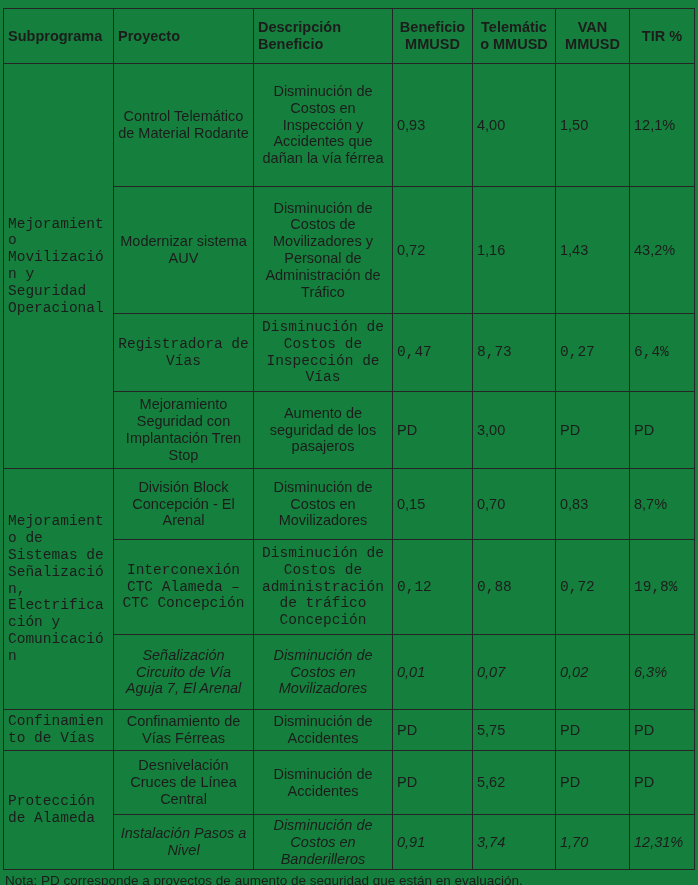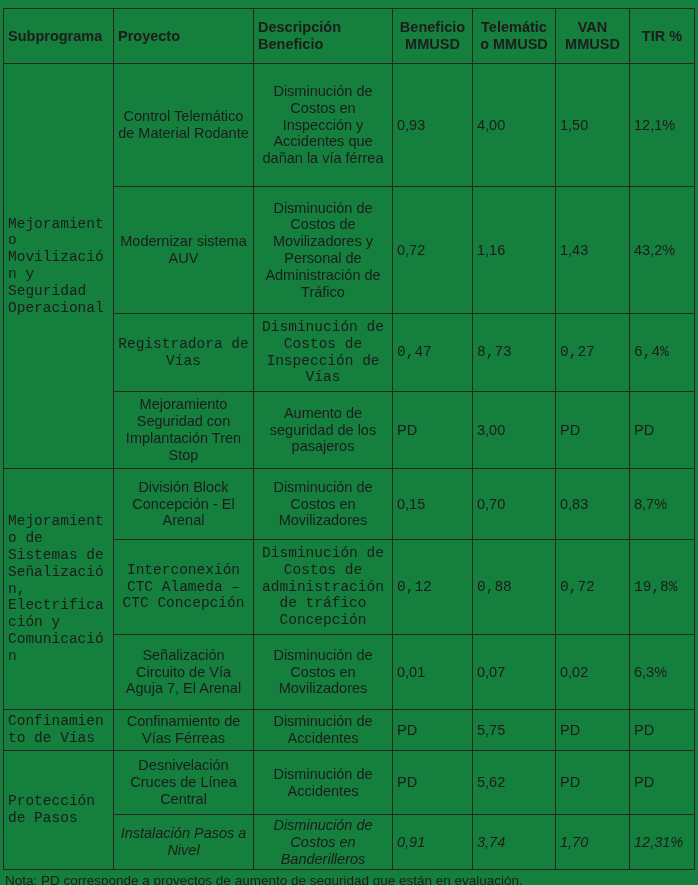--- a/index.html
+++ b/index.html
@@ -117,39 +117,39 @@
           <td class="num">8,7%</td>
         </tr>
         <tr style="height: 95px; font-family: Liberation Mono, monospace;">
           <td class="proj">Interconexión CTC Alameda – CTC Concepción</td>
           <td class="desc">Disminución de Costos de administración de tráfico Concepción</td>
           <td class="num">0,12</td>
           <td class="num">0,88</td>
           <td class="num">0,72</td>
           <td class="num">19,8%</td>
         </tr>
-        <tr style="height: 75px;">
+        <tr style="height: 75px; font-style: italic;">
           <td class="proj">Señalización Circuito de Vía Aguja 7, El Arenal</td>
           <td class="desc">Disminución de Costos en Movilizadores</td>
           <td class="num">0,01</td>
           <td class="num">0,07</td>
           <td class="num">0,02</td>
           <td class="num">6,3%</td>
         </tr>
         <tr style="height: 41px;">
           <td class="sub" rowspan="1">Confinamiento de Vías</td>
           <td class="proj">Confinamiento de Vías Férreas</td>
           <td class="desc">Disminución de Accidentes</td>
           <td class="num">PD</td>
           <td class="num">5,75</td>
           <td class="num">PD</td>
           <td class="num">PD</td>
         </tr>
         <tr style="height: 64px;">
-          <td class="sub" rowspan="2">Protección de Pasos</td>
+          <td class="sub" rowspan="2">Protección de Alameda</td>
           <td class="proj">Desnivelación Cruces de Línea Central</td>
           <td class="desc">Disminución de Accidentes</td>
           <td class="num">PD</td>
           <td class="num">5,62</td>
           <td class="num">PD</td>
           <td class="num">PD</td>
         </tr>
         <tr style="height: 51px; font-style: italic;">
           <td class="proj">Instalación Pasos a Nivel</td>
           <td class="desc">Disminución de Costos en Banderilleros</td>

